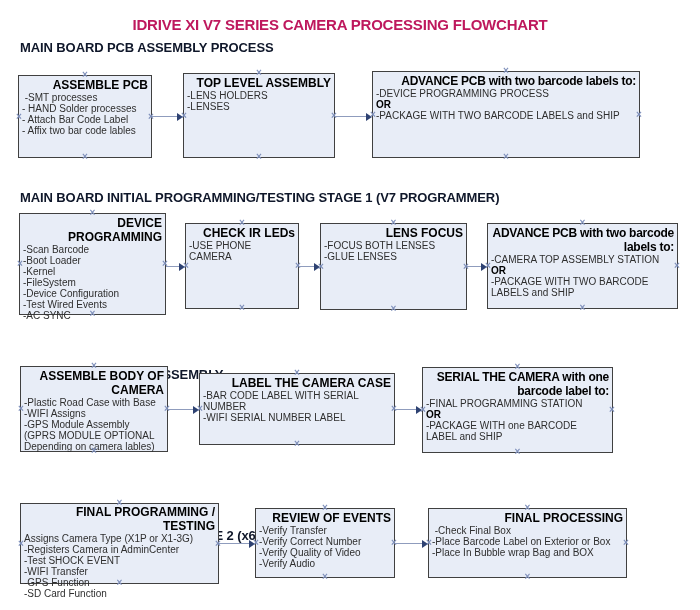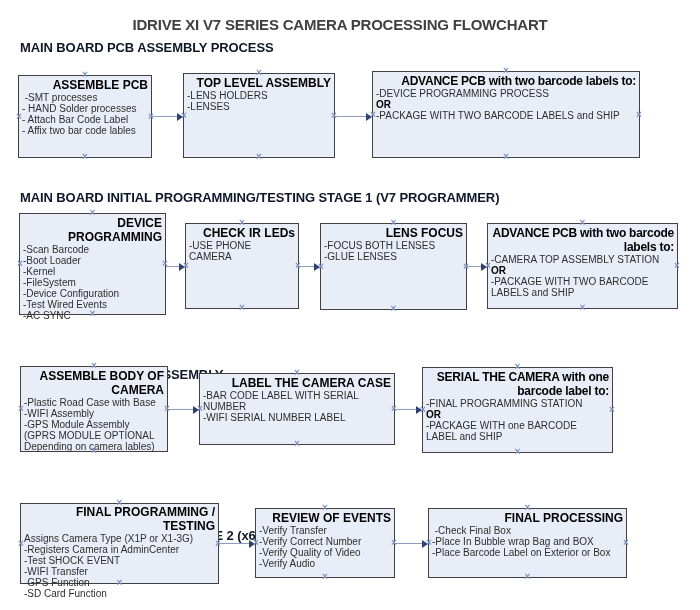--- a/index.html
+++ b/index.html
@@ -1,20 +1,20 @@
 <!DOCTYPE html>
 <html><head>
 <meta charset="utf-8">
 <style>
   html,body{margin:0;padding:0;}
   body{width:700px;height:610px;background:#ffffff;position:relative;overflow:hidden;
        font-family:"Liberation Sans","DejaVu Sans",sans-serif;}
   .stage{position:absolute;left:0;top:0;width:700px;height:610px;}
   .page-title{position:absolute;left:10px;top:16px;width:660px;text-align:center;
-       font-size:15px;font-weight:bold;color:#404040;letter-spacing:-0.2px;}
+       font-size:15px;font-weight:bold;color:#be185d;letter-spacing:-0.2px;}
   .sec-hd{position:absolute;font-size:13px;font-weight:bold;color:#0f172a;letter-spacing:-0.1px;white-space:nowrap;}
   .box{position:absolute;background:#e8edf7;border:1px solid #404040;box-sizing:border-box;
        padding:2px 3px 0 3px;}
   .bt{font-size:12px;font-weight:bold;line-height:14px;color:#000;text-align:right;}
   .bt.tight{letter-spacing:-0.25px;}
   .bt.nowrap{white-space:nowrap;}
   .bl{font-size:10px;line-height:11px;color:#2e2e2e;white-space:pre-wrap;}
   .bl.strong{font-weight:bold;color:#000;}
   .hx{position:absolute;font-style:normal;color:#7e8fba;font-size:10px;line-height:8px;
       font-weight:bold;width:8px;height:8px;text-align:center;pointer-events:none;}
@@ -143,21 +143,21 @@
 
   <div class="sec-hd" style="left:20px;top:347px;margin-top:20px;">CAMERA TOP LEVEL ASSEMBLY</div>
 
   <div class="box" style="left:20px;top:366px;width:148px;height:86px;">
     <i class="hx ht">×</i>
     <i class="hx hb">×</i>
     <i class="hx hl">×</i>
     <i class="hx hr">×</i>
     <div class="bt">ASSEMBLE BODY OF CAMERA</div>
     <div class="bl">-Plastic Road Case with Base</div>
-    <div class="bl">-WIFI Assembly</div>
+    <div class="bl">-WIFI Assigns</div>
     <div class="bl">-GPS Module Assembly</div>
     <div class="bl">(GPRS MODULE OPTIONAL</div>
     <div class="bl">Depending on camera lables)</div>
   </div>
 
   <div class="arrow" style="left:168px;top:405px;width:31px;">
     <span class="ln"></span>
     <span class="ah"></span>
   </div>
 
@@ -225,17 +225,17 @@
     <span class="ah"></span>
   </div>
 
   <div class="box" style="left:428px;top:508px;width:199px;height:70px;">
     <i class="hx ht">×</i>
     <i class="hx hb">×</i>
     <i class="hx hl">×</i>
     <i class="hx hr">×</i>
     <div class="bt">FINAL PROCESSING</div>
     <div class="bl"> -Check Final Box</div>
+    <div class="bl">-Place Barcode Label on Exterior or Box</div>
     <div class="bl">-Place In Bubble wrap Bag and BOX</div>
-    <div class="bl">-Place Barcode Label on Exterior or Box</div>
   </div>
 
 </div>
 
 </body></html>

